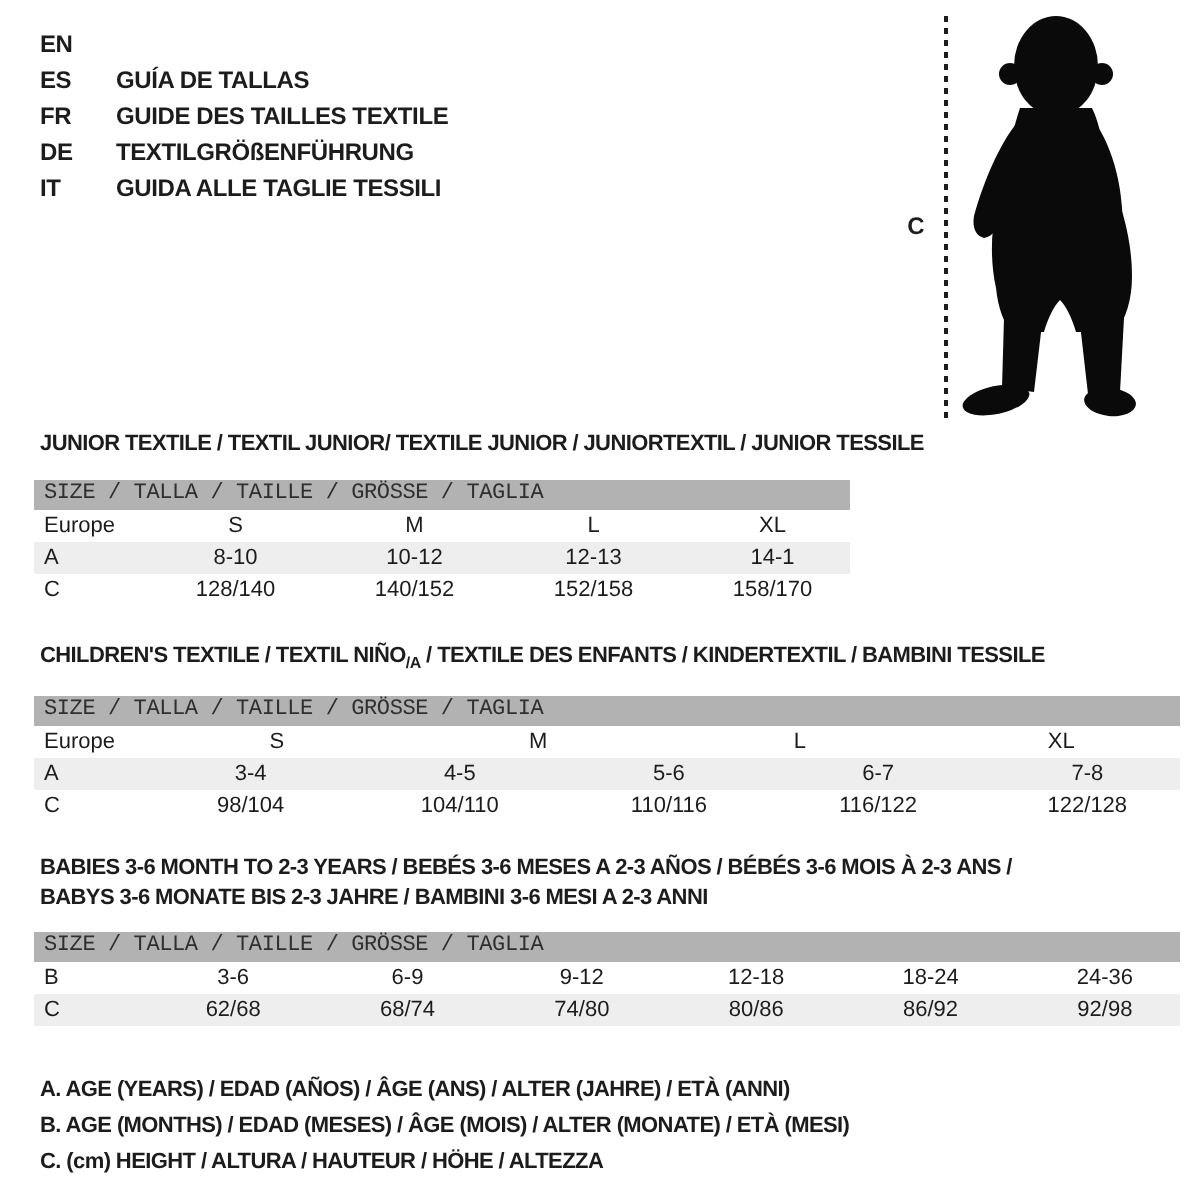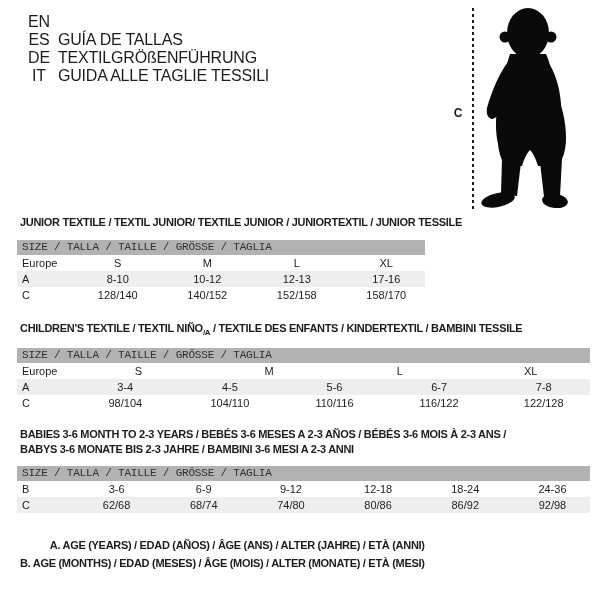--- a/index.html
+++ b/index.html
@@ -15,21 +15,21 @@
   body{
     background:var(--background);
     font-family:"Liberation Sans","DejaVu Sans",sans-serif;
     color:var(--text);
     position:relative;
     overflow:hidden;
   }
   .abs{position:absolute;}
 
   
-  .lang-block{left:20px;top:13px;font-size:16px;font-weight:400;letter-spacing:-0.2px;text-align:center;}
+  .lang-block{left:20px;top:13px;font-size:12px;font-weight:700;letter-spacing:-0.2px;}
   .lang-row{display:flex;height:18px;line-height:18px;}
   .lang-code{width:38px;}
 
   
   .measure-line{
     left:472px;top:8px;width:2px;height:202px;
     background:repeating-linear-gradient(to bottom,var(--text) 0 3px,transparent 3px 6px);
   }
   .c-label{left:450px;top:106px;width:16px;text-align:center;font-size:12px;font-weight:700;}
   .baby{left:478px;top:4px;width:120px;height:205px;color:var(--silhouette);}
@@ -51,32 +51,36 @@
     height:15px;line-height:15px;background:var(--table-header-bg);
     color:var(--table-header-text);padding-left:5px;letter-spacing:-0.2px;font-family:Liberation Mono, monospace;
   }
   .trow{display:flex;height:16px;line-height:16px;gap:12px;}
   .trow.shaded{background:var(--row-stripe-bg);}
   .tcell{white-space:nowrap;}
   .tcell.lbl{width:50px;padding-left:5px;text-align:left;}
   .tcell.val{flex:1;text-align:center;}
 
   
-  .footnotes{left:20px;top:536px;font-size:11px;font-weight:700;letter-spacing:-0.3px;line-height:18px;text-align:right;}
+  .footnotes{left:20px;top:536px;font-size:11px;font-weight:700;letter-spacing:-0.3px;line-height:18px;}
 </style>
 </head>
 <body>
 
 <div class="abs lang-block">
   <div class="lang-row">
     <span class="lang-code">EN</span>
   </div>
   <div class="lang-row">
     <span class="lang-code">ES</span>
     <span class="lang-title">GUÍA DE TALLAS</span>
+  </div>
+  <div class="lang-row">
+    <span class="lang-code">FR</span>
+    <span class="lang-title">GUIDE DES TAILLES TEXTILE</span>
   </div>
   <div class="lang-row">
     <span class="lang-code">DE</span>
     <span class="lang-title">TEXTILGRÖßENFÜHRUNG</span>
   </div>
   <div class="lang-row">
     <span class="lang-code">IT</span>
     <span class="lang-title">GUIDA ALLE TAGLIE TESSILI</span>
   </div>
 </div>
@@ -135,21 +139,21 @@
     <span class="tcell val">S</span>
     <span class="tcell val">M</span>
     <span class="tcell val">L</span>
     <span class="tcell val">XL</span>
   </div>
   <div class="trow shaded">
     <span class="tcell lbl">A</span>
     <span class="tcell val">8-10</span>
     <span class="tcell val">10-12</span>
     <span class="tcell val">12-13</span>
-    <span class="tcell val">17-16</span>
+    <span class="tcell val">14-1</span>
   </div>
   <div class="trow">
     <span class="tcell lbl">C</span>
     <span class="tcell val">128/140</span>
     <span class="tcell val">140/152</span>
     <span class="tcell val">152/158</span>
     <span class="tcell val">158/170</span>
   </div>
 </div>
 
@@ -203,13 +207,14 @@
     <span class="tcell val">74/80</span>
     <span class="tcell val">80/86</span>
     <span class="tcell val">86/92</span>
     <span class="tcell val">92/98</span>
   </div>
 </div>
 
 <div class="abs footnotes">
   <div>A. AGE (YEARS) / EDAD (AÑOS) / ÂGE (ANS) / ALTER (JAHRE) / ETÀ (ANNI)</div>
   <div>B. AGE (MONTHS) / EDAD (MESES) / ÂGE (MOIS) / ALTER (MONATE) / ETÀ (MESI)</div>
+  <div>C. (cm) HEIGHT / ALTURA / HAUTEUR / HÖHE / ALTEZZA</div>
 </div>
 
 </body></html>

